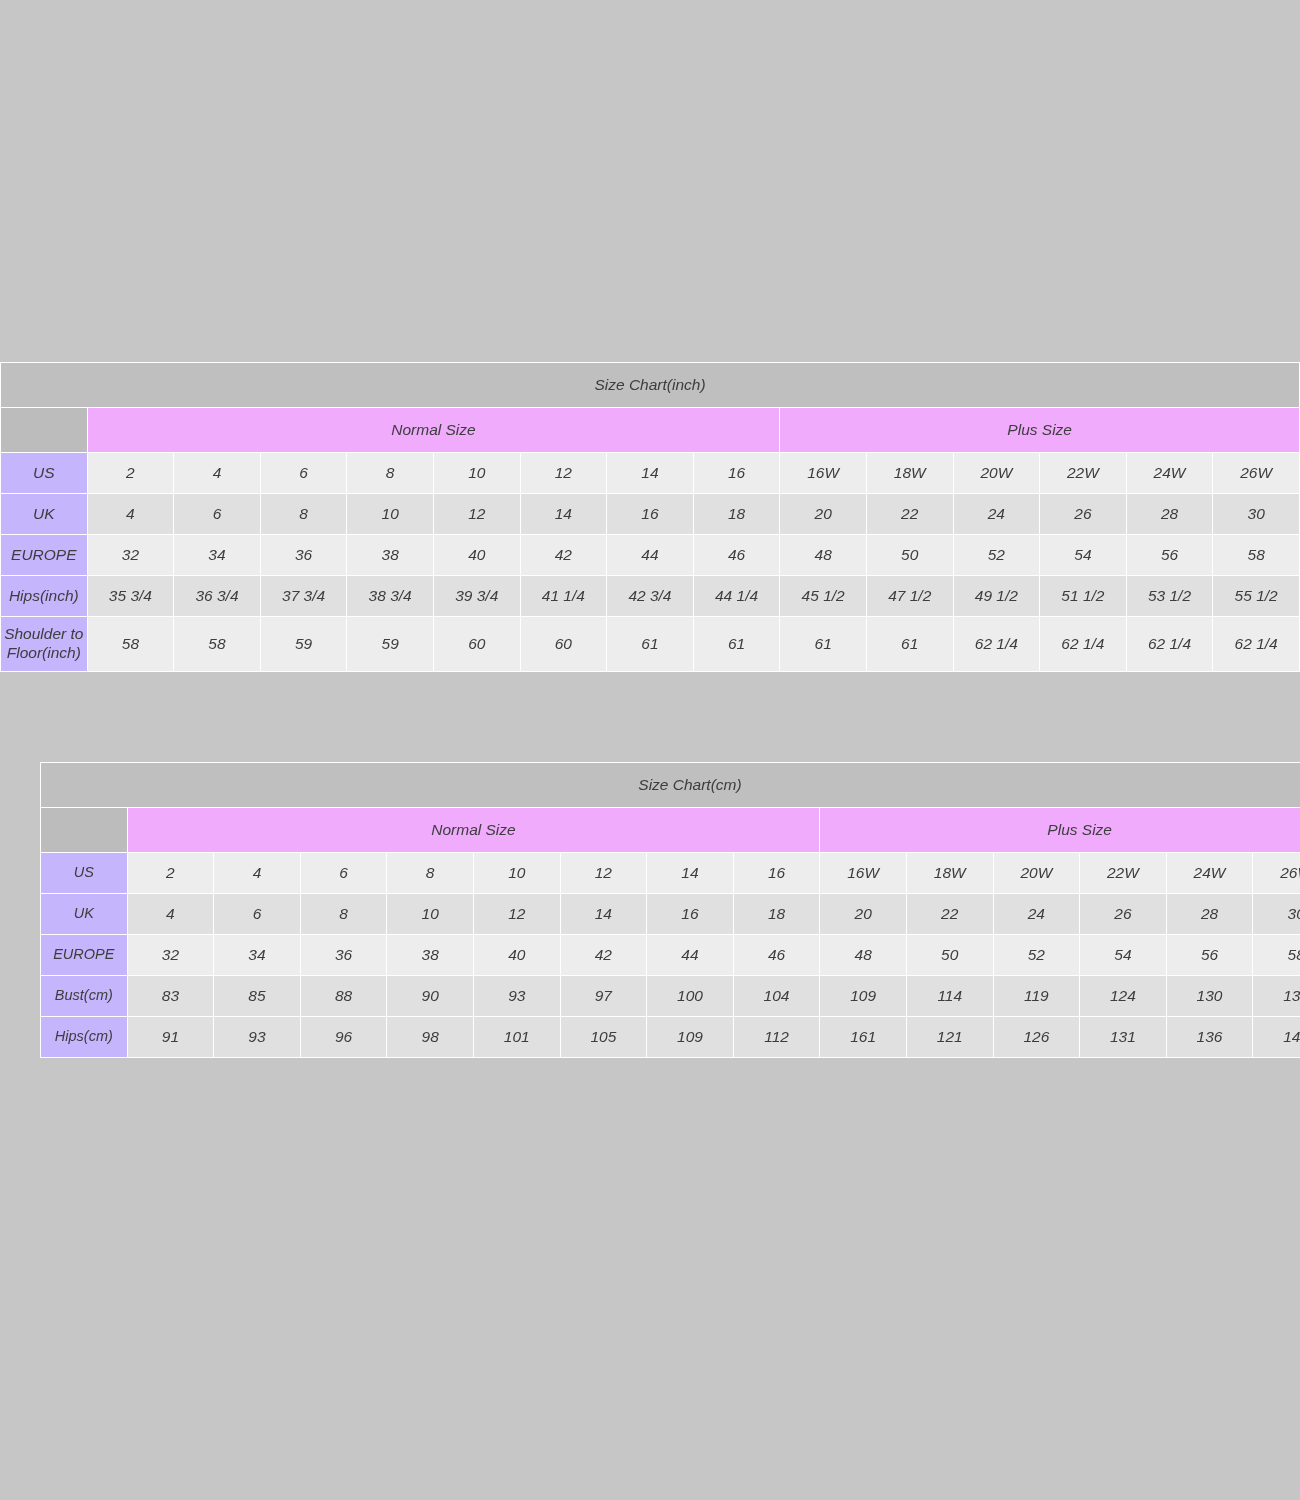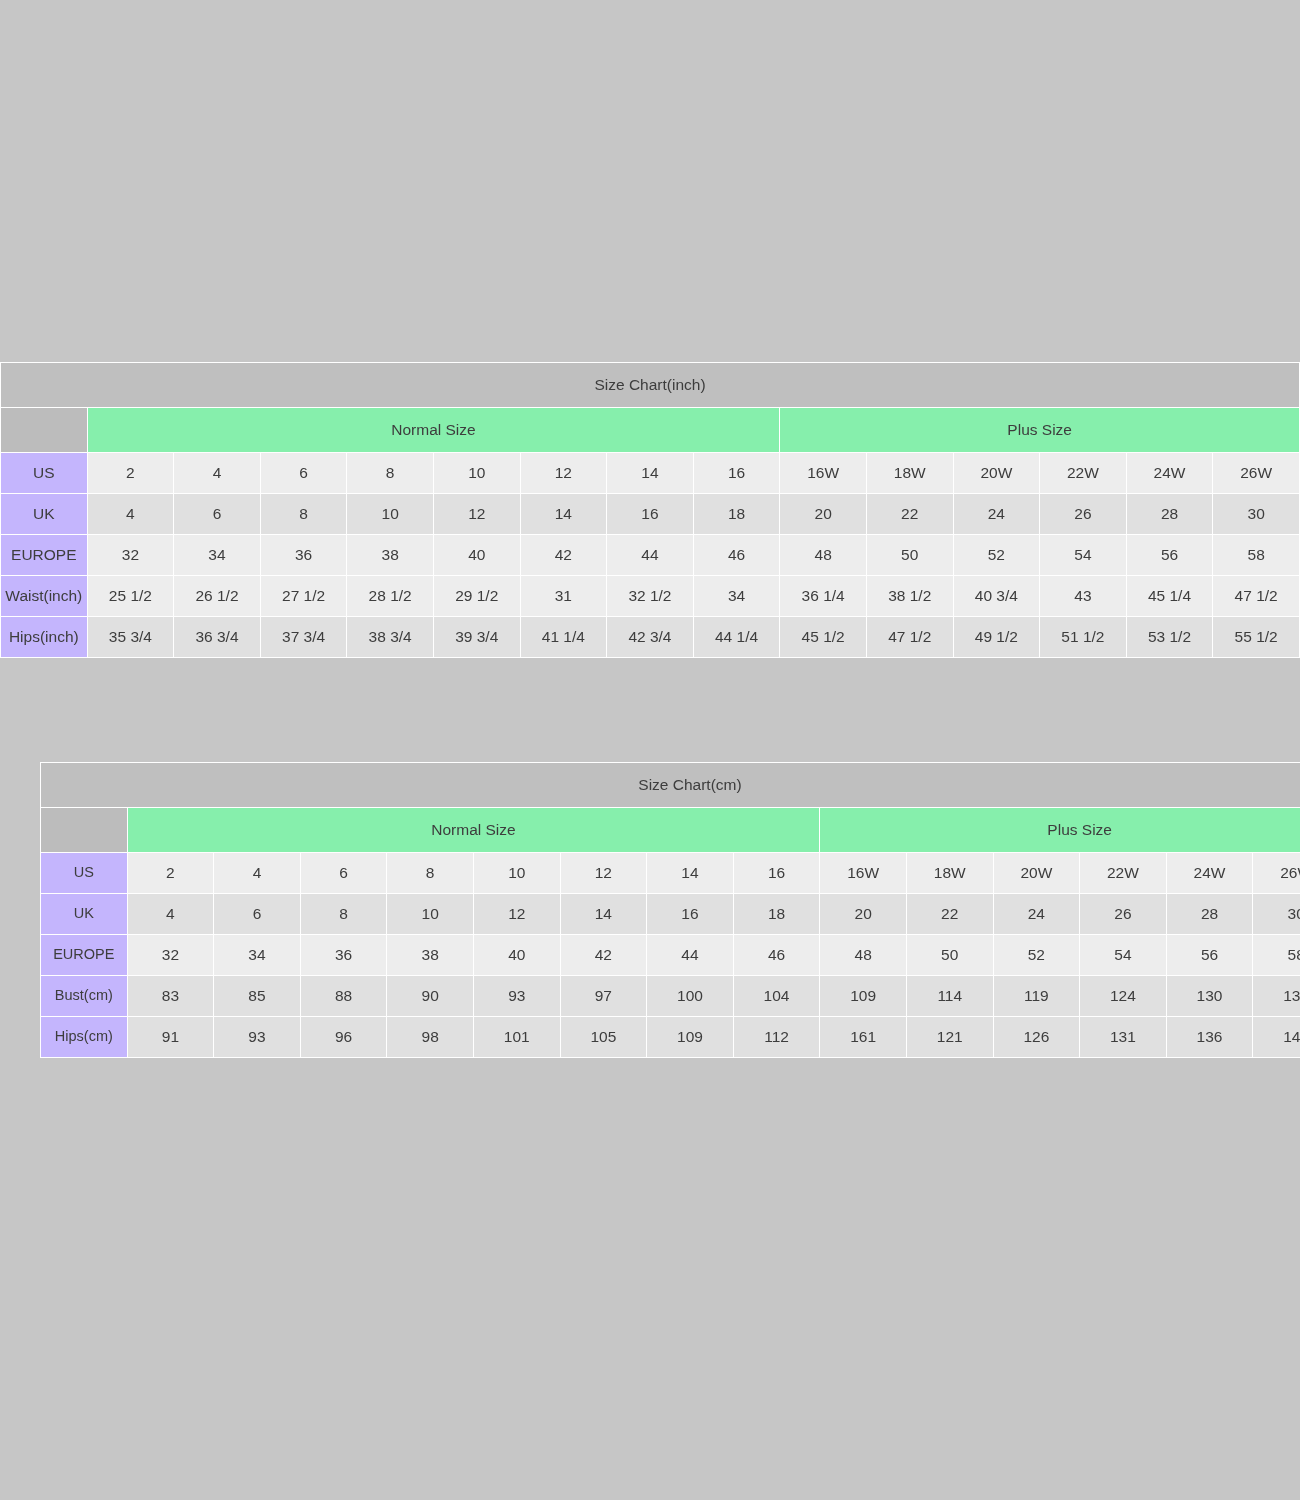--- a/index.html
+++ b/index.html
@@ -10,20 +10,21 @@
     height: 1500px;
     overflow: hidden;
     font-family: "Liberation Sans", sans-serif;
   }
 
   .page {
     position: relative;
     width: 1300px;
     height: 1500px;
     background: #c6c6c6;
+    font-style: italic;
   }
 
   .chart-block {
     position: absolute;
     left: 0;
     width: 1300px;
     background: #ffffff;
   }
 
   #chart-inch { top: 362px; }
@@ -50,21 +51,21 @@
   
   .title-cell {
     background: #bfbfbf;
     height: 44px;
     font-size: 17px;
     color: #3a3a3a;
   }
 
   
   .group-cell {
-    background: #86efac;
+    background: #f0abfc;
     height: 44px;
     font-size: 16px;
     color: #3a3a3a;
   }
   .group-corner {
     background: #bcbcbc;
     height: 44px;
   }
 
   
@@ -145,55 +146,55 @@
             <td class="data">40</td>
             <td class="data">42</td>
             <td class="data">44</td>
             <td class="data">46</td>
             <td class="data">48</td>
             <td class="data">50</td>
             <td class="data">52</td>
             <td class="data">54</td>
             <td class="data">56</td>
             <td class="data">58</td>
-          </tr>
-          <tr class="r-light std">
-            <td class="row-label">Waist(inch)</td>
-            <td class="data">25 1/2</td>
-            <td class="data">26 1/2</td>
-            <td class="data">27 1/2</td>
-            <td class="data">28 1/2</td>
-            <td class="data">29 1/2</td>
-            <td class="data">31</td>
-            <td class="data">32 1/2</td>
-            <td class="data">34</td>
-            <td class="data">36 1/4</td>
-            <td class="data">38 1/2</td>
-            <td class="data">40 3/4</td>
-            <td class="data">43</td>
-            <td class="data">45 1/4</td>
-            <td class="data">47 1/2</td>
           </tr>
           <tr class="r-dark std">
             <td class="row-label">Hips(inch)</td>
             <td class="data">35 3/4</td>
             <td class="data">36 3/4</td>
             <td class="data">37 3/4</td>
             <td class="data">38 3/4</td>
             <td class="data">39 3/4</td>
             <td class="data">41 1/4</td>
             <td class="data">42 3/4</td>
             <td class="data">44 1/4</td>
             <td class="data">45 1/2</td>
             <td class="data">47 1/2</td>
             <td class="data">49 1/2</td>
             <td class="data">51 1/2</td>
             <td class="data">53 1/2</td>
             <td class="data">55 1/2</td>
           </tr>
+          <tr class="r-light tall">
+            <td class="row-label">Shoulder to Floor(inch)</td>
+            <td class="data">58</td>
+            <td class="data">58</td>
+            <td class="data">59</td>
+            <td class="data">59</td>
+            <td class="data">60</td>
+            <td class="data">60</td>
+            <td class="data">61</td>
+            <td class="data">61</td>
+            <td class="data">61</td>
+            <td class="data">61</td>
+            <td class="data">62 1/4</td>
+            <td class="data">62 1/4</td>
+            <td class="data">62 1/4</td>
+            <td class="data">62 1/4</td>
+          </tr>
         </tbody>
     </table>
   </div>
 
   <div class="chart-block" id="chart-cm">
     <table class="size-table cm-table">
       <tbody>
           <tr>
             <td class="title-cell" colspan="15">Size Chart(cm)</td>
           </tr>

